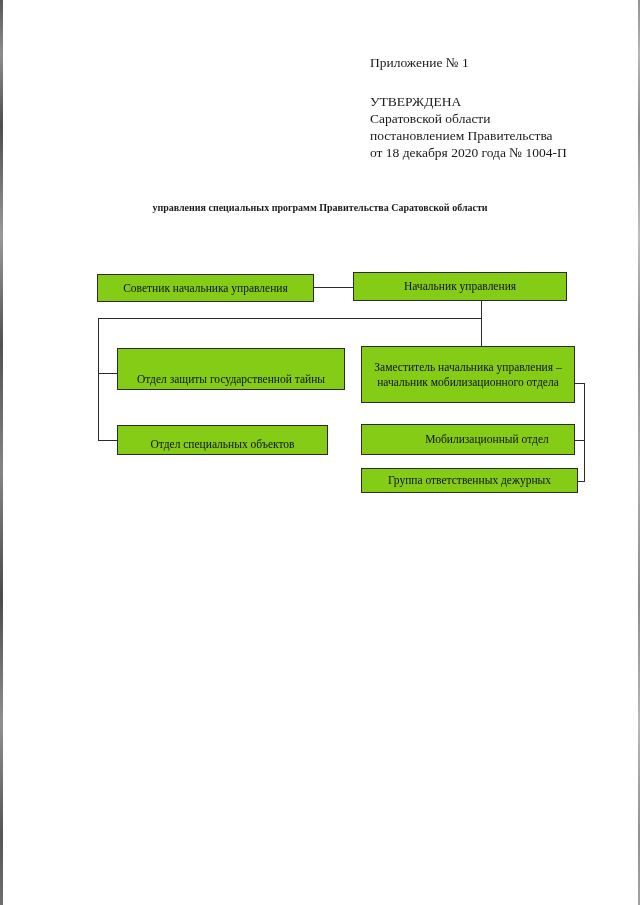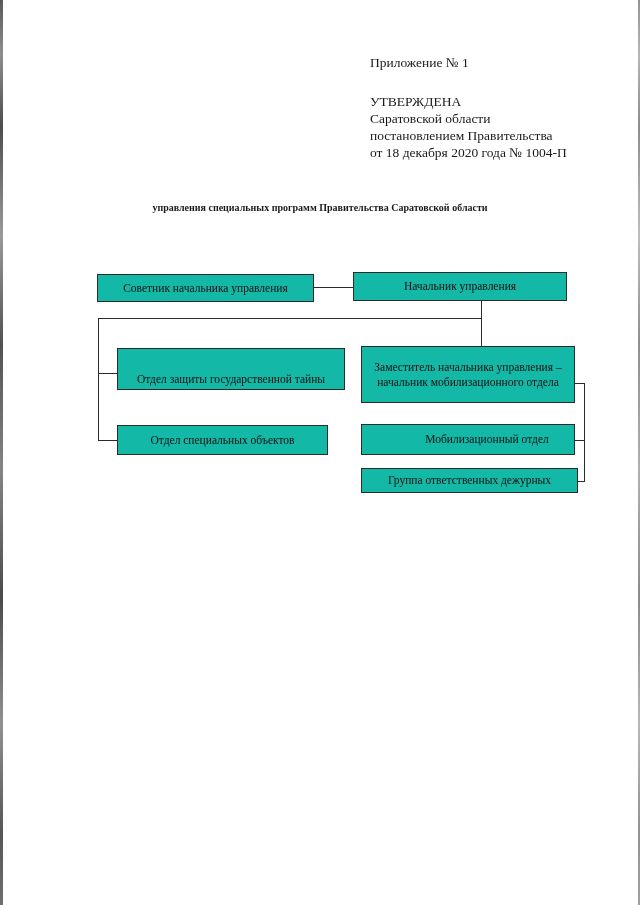--- a/index.html
+++ b/index.html
@@ -62,36 +62,36 @@
     position: absolute;
     left: 0;
     top: 0;
     width: 640px;
     height: 905px;
   }
   .node {
     position: absolute;
     box-sizing: border-box;
     border: 1px solid #2b2b2b;
-    background: #14b8a6;
+    background: #84cc16;
     display: flex;
     align-items: center;
     justify-content: center;
     text-align: center;
     font-size: 11.5px;
     line-height: 15px;
     padding: 2px 6px;
     color: #111;
   }
   .node span { display: block; }
 
   .n-advisor   { left: 97px;  top: 274px; width: 217px; height: 28px; }
   .n-head      { left: 353px; top: 272px; width: 214px; height: 29px; }
   .n-secrecy   { left: 117px; top: 348px; width: 228px; height: 42px; align-items: flex-end; }
-  .n-special   { left: 117px; top: 425px; width: 211px; height: 30px; }
+  .n-special   { left: 117px; top: 425px; width: 211px; height: 30px; align-items: flex-end; }
   .n-deputy    { left: 361px; top: 346px; width: 214px; height: 57px; }
   .n-mobdept   { left: 361px; top: 424px; width: 214px; height: 31px; padding-left: 44px; }
   .n-dutygroup { left: 361px; top: 468px; width: 217px; height: 25px; }
 
   .conn {
     position: absolute;
     background: #2b2b2b;
   }
   .conn.h { height: 1px; }
   .conn.v { width: 1px; }

